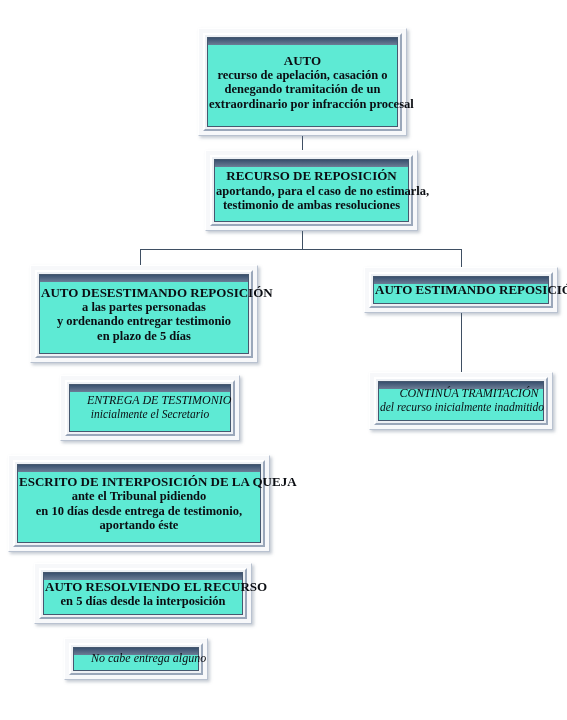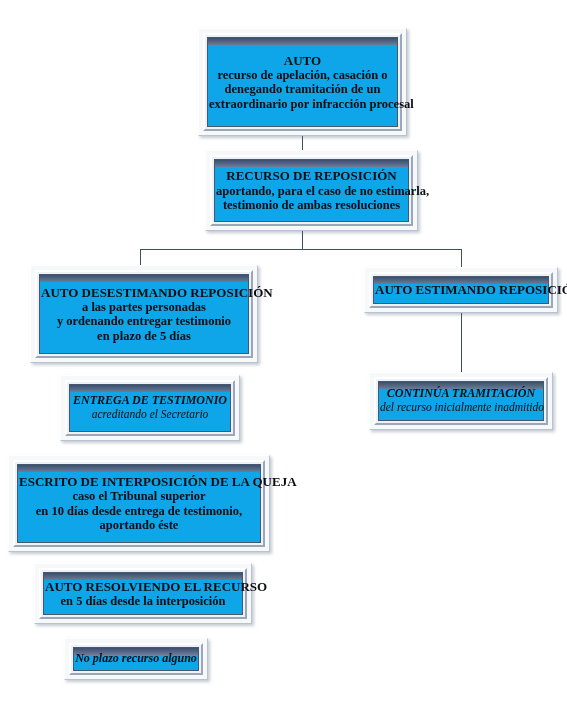--- a/index.html
+++ b/index.html
@@ -32,21 +32,21 @@
     position:absolute;left:5px;top:5px;right:5px;bottom:5px;
     border-top:2px solid #ffffff;
     border-left:2px solid #ffffff;
     border-right:2px solid #9aa7ba;
     border-bottom:2px solid #9aa7ba;
     background:#eef1f5;
   }
   
   .node .plate{
     position:absolute;left:9px;top:9px;right:9px;bottom:9px;
-    background:#0ea5e9;
+    background:#5eead4;
     border:1px solid #46586f;
     box-sizing:border-box;
     display:flex;align-items:center;justify-content:center;
     overflow:visible;
   }
   
   .node .plate::before{
     content:"";position:absolute;left:0;right:0;top:0;height:7px;
     background:linear-gradient(#39506e,#6c7d96);
     pointer-events:none;
@@ -58,21 +58,21 @@
     color:#0b0d12;
     line-height:1.16;
     white-space:nowrap;
     padding:0 1px;
     box-sizing:border-box;
   }
   .ttl{font-weight:bold;display:block;}
   .sub{display:block;font-weight:bold;}
   
   .node.ital .txt{font-style:italic;}
-  .node.ital .ttl{font-weight:bold;}
+  .node.ital .ttl{font-weight:normal;padding-left:16px;}
   .node.ital .sub{font-weight:normal;}
 
   
   .s13 .ttl{font-size:13px;}
   .s13 .sub{font-size:12.5px;}
   .s12 .ttl{font-size:12px;}
   .s12 .sub{font-size:11.5px;}
   .plain .ttl{font-weight:normal;}
 
   
@@ -139,21 +139,21 @@
       </div>
     </div>
   </div>
 
   <div class="node s12 ital" style="left:60px;top:375px;width:180px;height:66px;">
     <div class="card"></div>
     <div class="bevel"></div>
     <div class="plate">
       <div class="txt">
         <span class="ttl">ENTREGA DE TESTIMONIO</span>
-        <span class="sub">acreditando el Secretario</span>
+        <span class="sub">inicialmente el Secretario</span>
       </div>
     </div>
   </div>
 
   <div class="node s12 ital" style="left:369px;top:372px;width:184px;height:58px;">
     <div class="card"></div>
     <div class="bevel"></div>
     <div class="plate">
       <div class="txt">
         <span class="ttl">CONTINÚA TRAMITACIÓN</span>
@@ -161,21 +161,21 @@
       </div>
     </div>
   </div>
 
   <div class="node s13 wide" style="left:8px;top:455px;width:262px;height:97px;">
     <div class="card"></div>
     <div class="bevel"></div>
     <div class="plate">
       <div class="txt">
         <span class="ttl">ESCRITO DE INTERPOSICIÓN DE LA QUEJA</span>
-        <span class="sub">caso el Tribunal superior</span>
+        <span class="sub">ante el Tribunal pidiendo</span>
         <span class="sub">en 10 días desde entrega de testimonio,</span>
         <span class="sub">aportando éste</span>
       </div>
     </div>
   </div>
 
   <div class="node s13" style="left:34px;top:563px;width:218px;height:61px;">
     <div class="card"></div>
     <div class="bevel"></div>
     <div class="plate">
@@ -184,18 +184,18 @@
         <span class="sub">en 5 días desde la interposición</span>
       </div>
     </div>
   </div>
 
   <div class="node s12 ital plain" style="left:64px;top:638px;width:144px;height:42px;">
     <div class="card"></div>
     <div class="bevel"></div>
     <div class="plate">
       <div class="txt">
-        <span class="ttl">No plazo recurso alguno</span>
+        <span class="ttl">No cabe entrega alguno</span>
       </div>
     </div>
   </div>
 
 </div>
 
 </body></html>

